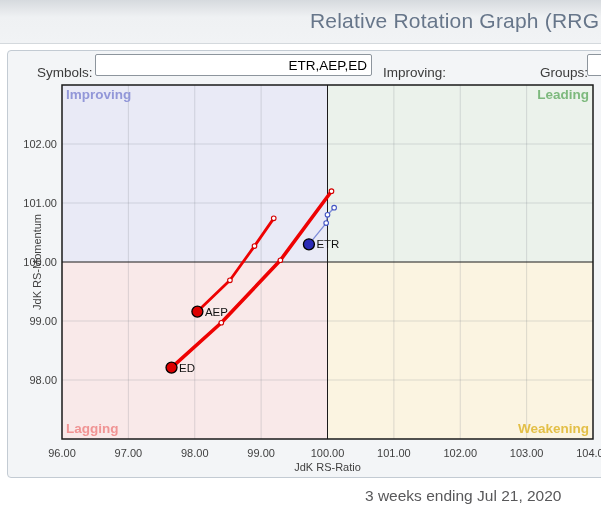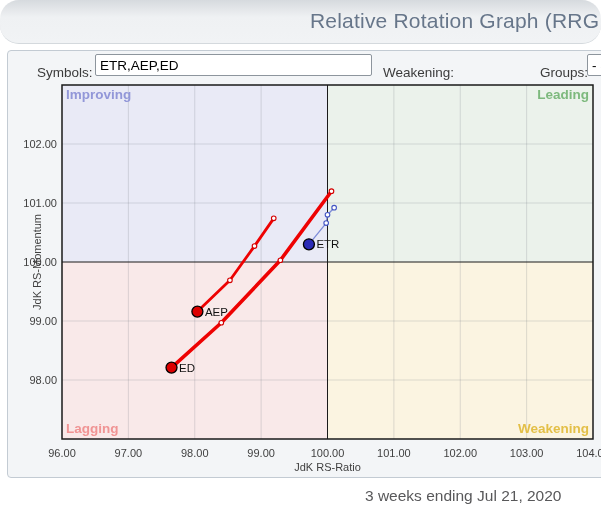--- a/index.html
+++ b/index.html
@@ -3,59 +3,60 @@
 <meta charset="utf-8">
 <style>
   html,body { margin:0; padding:0; }
   body {
     width:601px; height:513px; overflow:hidden; position:relative;
     background:#ffffff; font-family:"Liberation Sans", sans-serif;
   }
   .header {
     position:absolute; left:0; top:0; width:601px; height:44px;
     background:linear-gradient(#d6dade, #eff1f3 40%, #f1f3f5);
-    border-bottom:1px solid #d4d9dd; box-sizing:border-box;border-radius:19px;
+    border-bottom:1px solid #d4d9dd; box-sizing:border-box;
   }
   .page-title {
     position:absolute; left:310px; top:9px; font-size:21px; color:#67768a;
     white-space:nowrap; letter-spacing:0.2px;
   }
   .panel {
     position:absolute; left:7px; top:50px; width:612px; height:428px;
     border:1px solid #c3cbd3; border-radius:4px; background:#f3f5f7;
     box-sizing:border-box;
   }
   .tb-label {
     position:absolute; top:58px; font-size:13.5px; color:#3b3b3b; white-space:nowrap;margin-top:7px;
   }
   .tb-input {
     position:absolute; top:54px; height:22px; box-sizing:border-box;
     border:1px solid #8d959d; border-radius:2px; background:#fff;
     font-family:"Liberation Sans", sans-serif; font-size:13.5px; color:#000;
     padding:0 4px;
+    text-align:right;
   }
   #chart-svg { position:absolute; left:0; top:0; }
   .footer-caption {
     position:absolute; left:365px; top:487px; font-size:15.5px; color:#58585a;
     white-space:nowrap;
   }
 </style>
 </head>
 <body>
 
 <div class="header">
   <div class="page-title">Relative Rotation Graph (RRG</div>
 </div>
 
 <div class="panel"></div>
 
 <span class="tb-label" style="left:37px;">Symbols:</span>
 <input class="tb-input" style="left: 95px; width: 277px;" type="text" value="ETR,AEP,ED">
 
-<span class="tb-label" style="left:383px;">Weakening:</span>
+<span class="tb-label" style="left:383px;">Improving:</span>
 <input class="tb-input" style="left: 484px; width: 70px; margin-top: 45px;" type="text" value="XLU">
 
 <span class="tb-label" style="left:540px;">Groups:</span>
 <input class="tb-input" style="left: 587px; width: 45px;" type="text" value="- S">
 
 <svg id="chart-svg" width="601" height="478">
     <rect x="62" y="85" width="265.5" height="177" fill="#e9eaf6"></rect>
     <rect x="327.5" y="85" width="265.5" height="177" fill="#ebf2eb"></rect>
     <rect x="62" y="262" width="265.5" height="177" fill="#f9e9e9"></rect>
     <rect x="327.5" y="262" width="265.5" height="177" fill="#fbf4e1"></rect>

